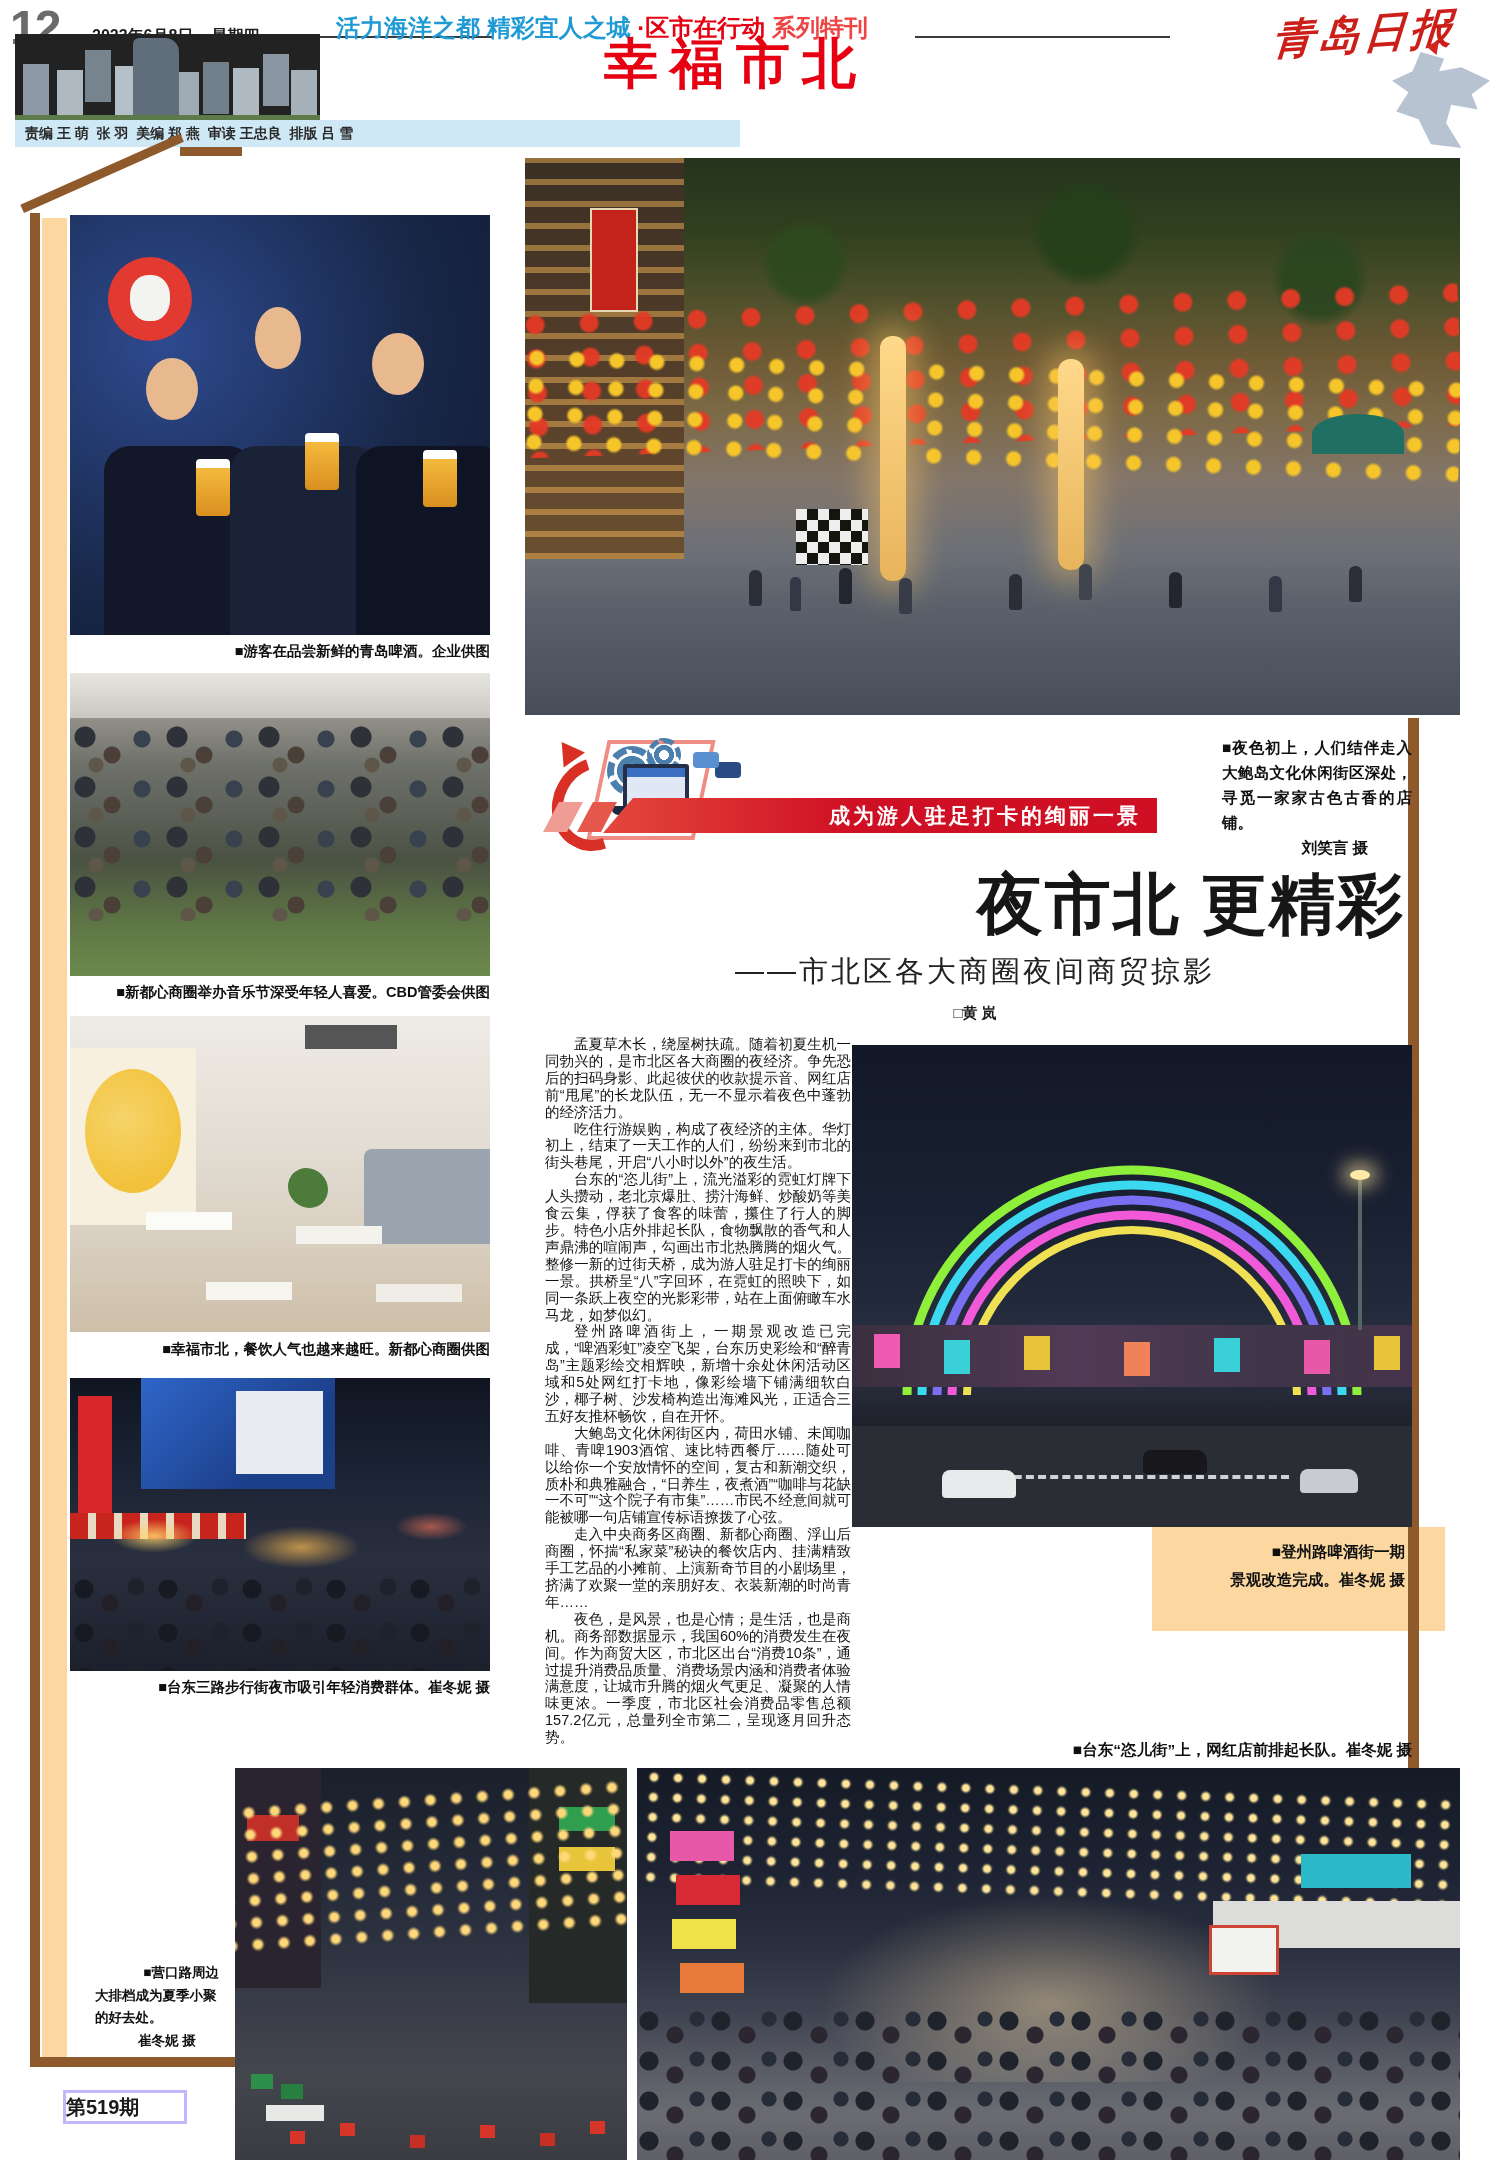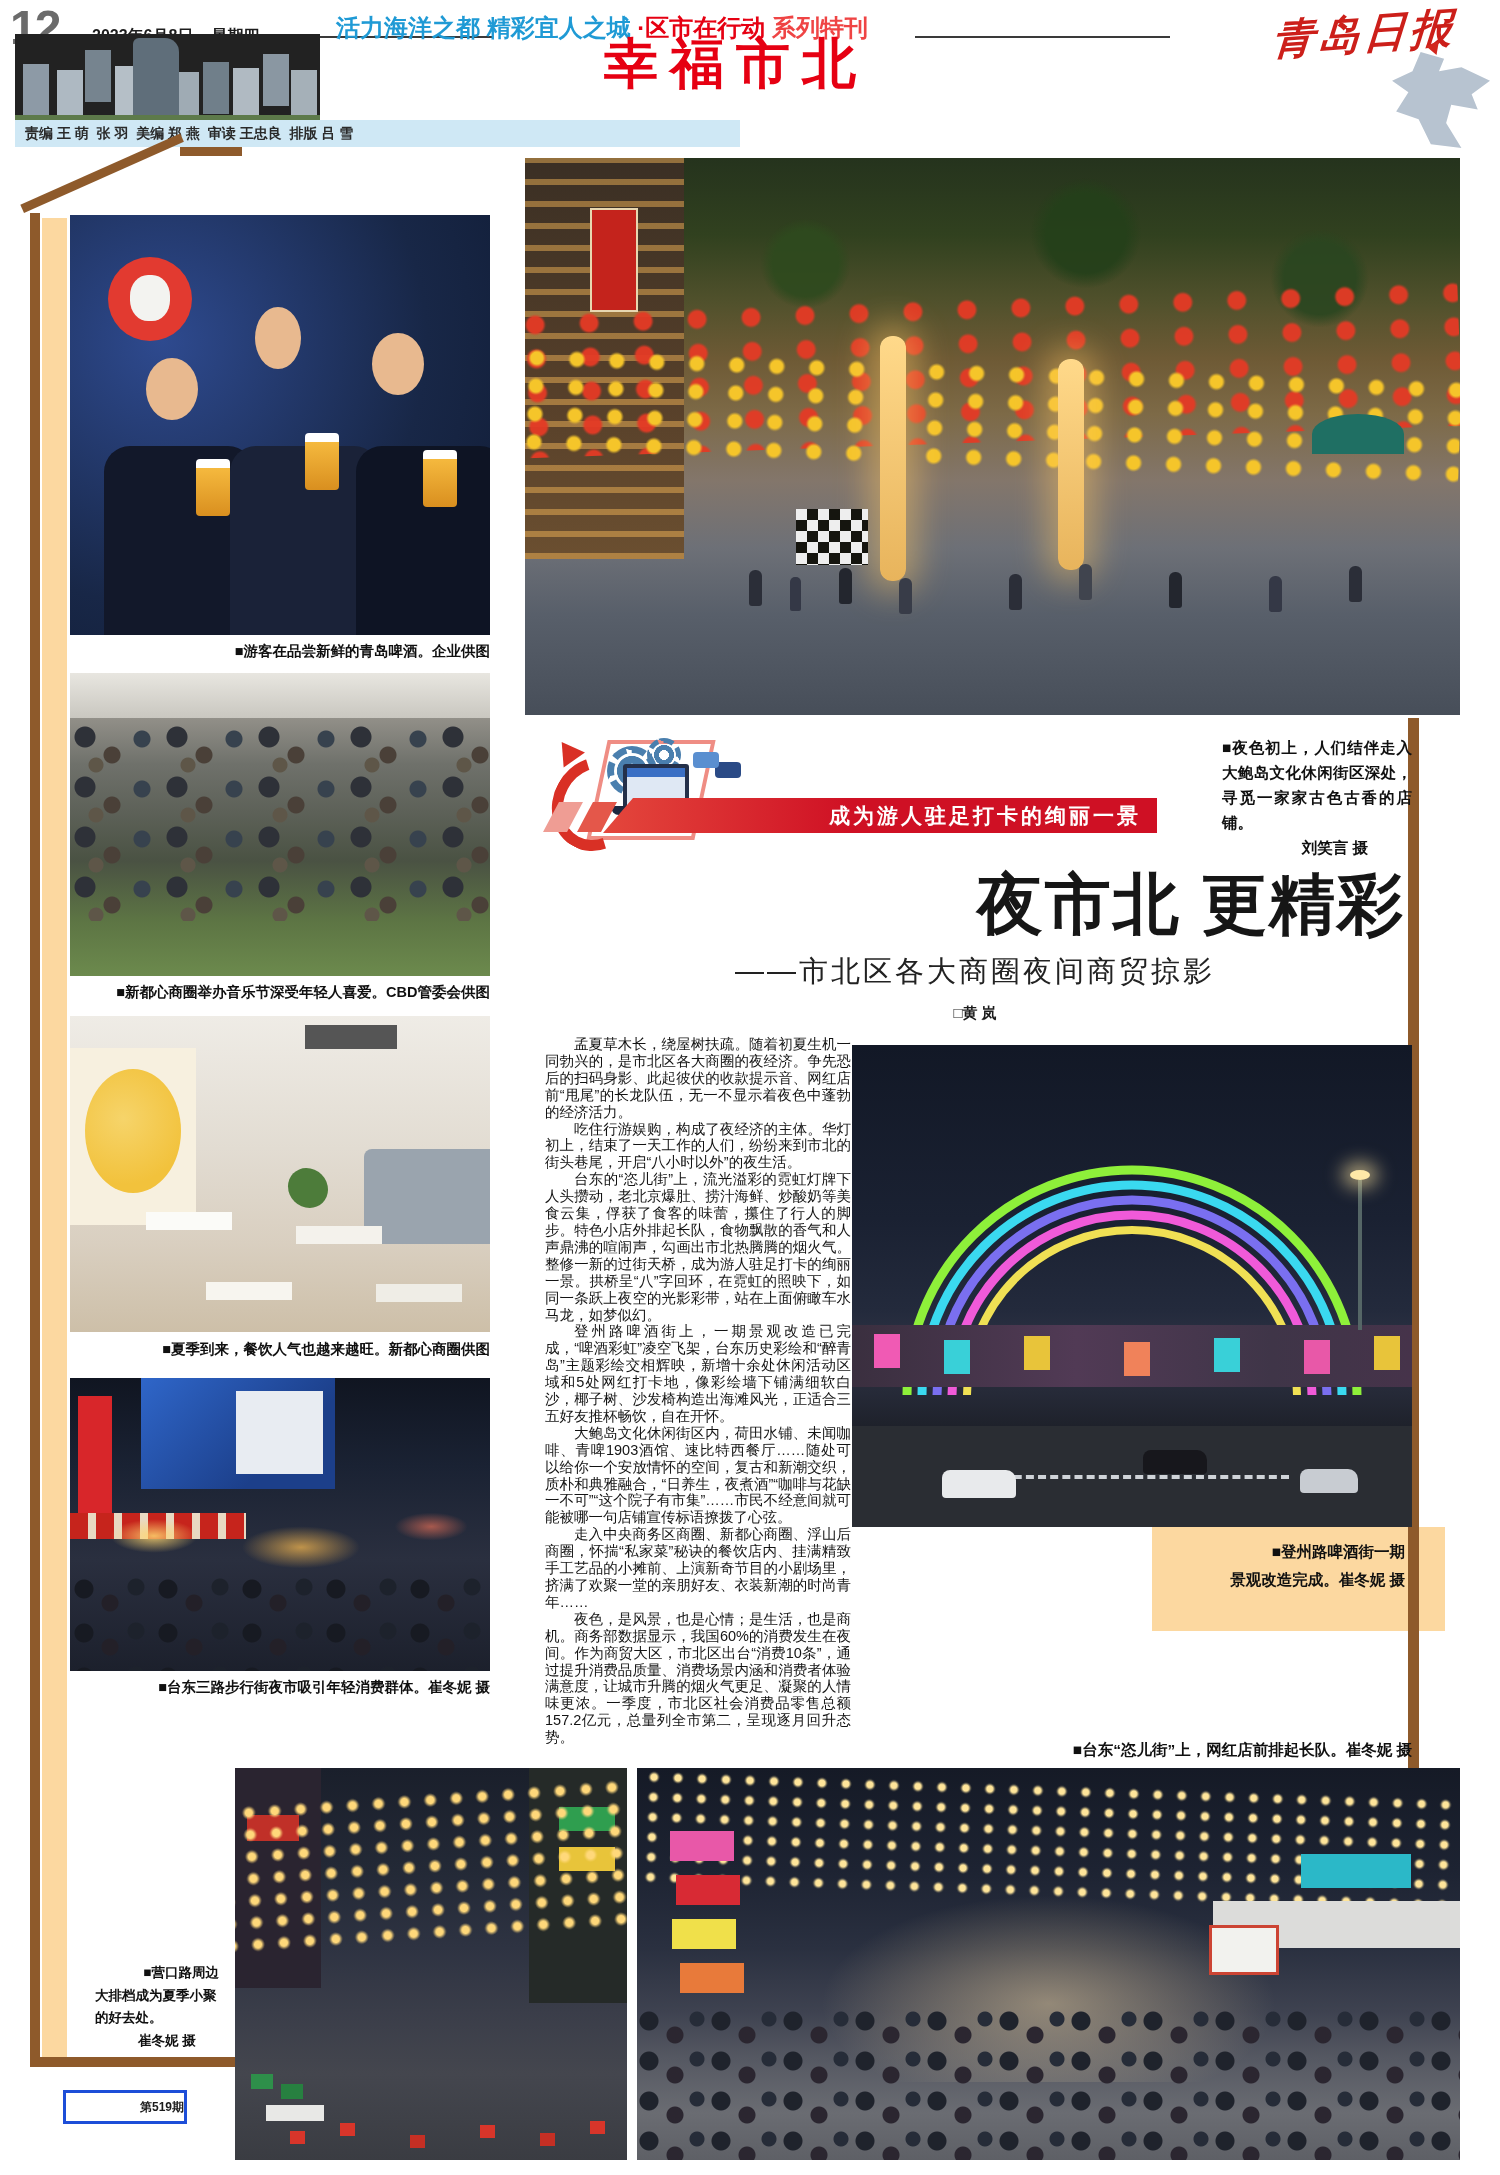--- a/index.html
+++ b/index.html
@@ -222,22 +222,22 @@
     box-shadow:22px 10px #2a4a86;}
 
   
   .headline{left:545px;top:860px;width:860px;text-align:right;font-size:66px;font-weight:bold;color:#161616;letter-spacing:2px;}
   .subhead{left:545px;top:952px;width:860px;text-align:center;font-size:29px;color:#222;letter-spacing:3px;}
   .byline{left:545px;top:1004px;width:860px;text-align:center;font-size:15px;font-weight:bold;color:#1a1a1a;}
   .article{left:545px;top:1036px;width:306px;font-size:14.5px;line-height:16.9px;text-align:justify;color:#141414;}
   .article p{margin:0;text-indent:2em;}
 
   
-  .issue-badge{left:63px;top:2090px;width:118px;height:28px;border:3px solid #1d4ed8;background:#fff;
-    text-align:right;line-height:28px;font-size:12px;font-weight:bold;color:#1a1a1a;}
+  .issue-badge{left:63px;top:2090px;width:118px;height:28px;border:3px solid #c4b5fd;background:#fff;
+    text-align:left;line-height:28px;font-size:20px;font-weight:bold;color:#1a1a1a;}
 </style>
 </head>
 <body>
 
 <div class="page">
 
   <div class="abs page-num">12</div>
   <div class="abs date-line">
     <span>2023年6月8日</span><span>星期四</span>
   </div>
@@ -304,21 +304,21 @@
   </div>
   <div class="abs cap cap-left" style="top:982px">■新都心商圈举办音乐节深受年轻人喜爱。CBD管委会供图</div>
 
   <div class="ph ph-dining">
     <div class="mural"></div>
     <div class="vent"></div>
     <div class="booth"></div>
     <div class="dtable"></div>
     <div class="plant"></div>
   </div>
-  <div class="abs cap cap-left" style="top:1339px">■夏季到来，餐饮人气也越来越旺。新都心商圈供图</div>
+  <div class="abs cap cap-left" style="top:1339px">■幸福市北，餐饮人气也越来越旺。新都心商圈供图</div>
 
   <div class="ph ph-taidong">
     <div class="billboard"></div>
     <div class="sign-red-v"></div>
     <div class="awning"></div>
     <div class="stall-glow"></div>
     <div class="crowd-t"></div>
   </div>
   <div class="abs cap cap-left" style="top:1677px">■台东三路步行街夜市吸引年轻消费群体。崔冬妮 摄</div>
 

